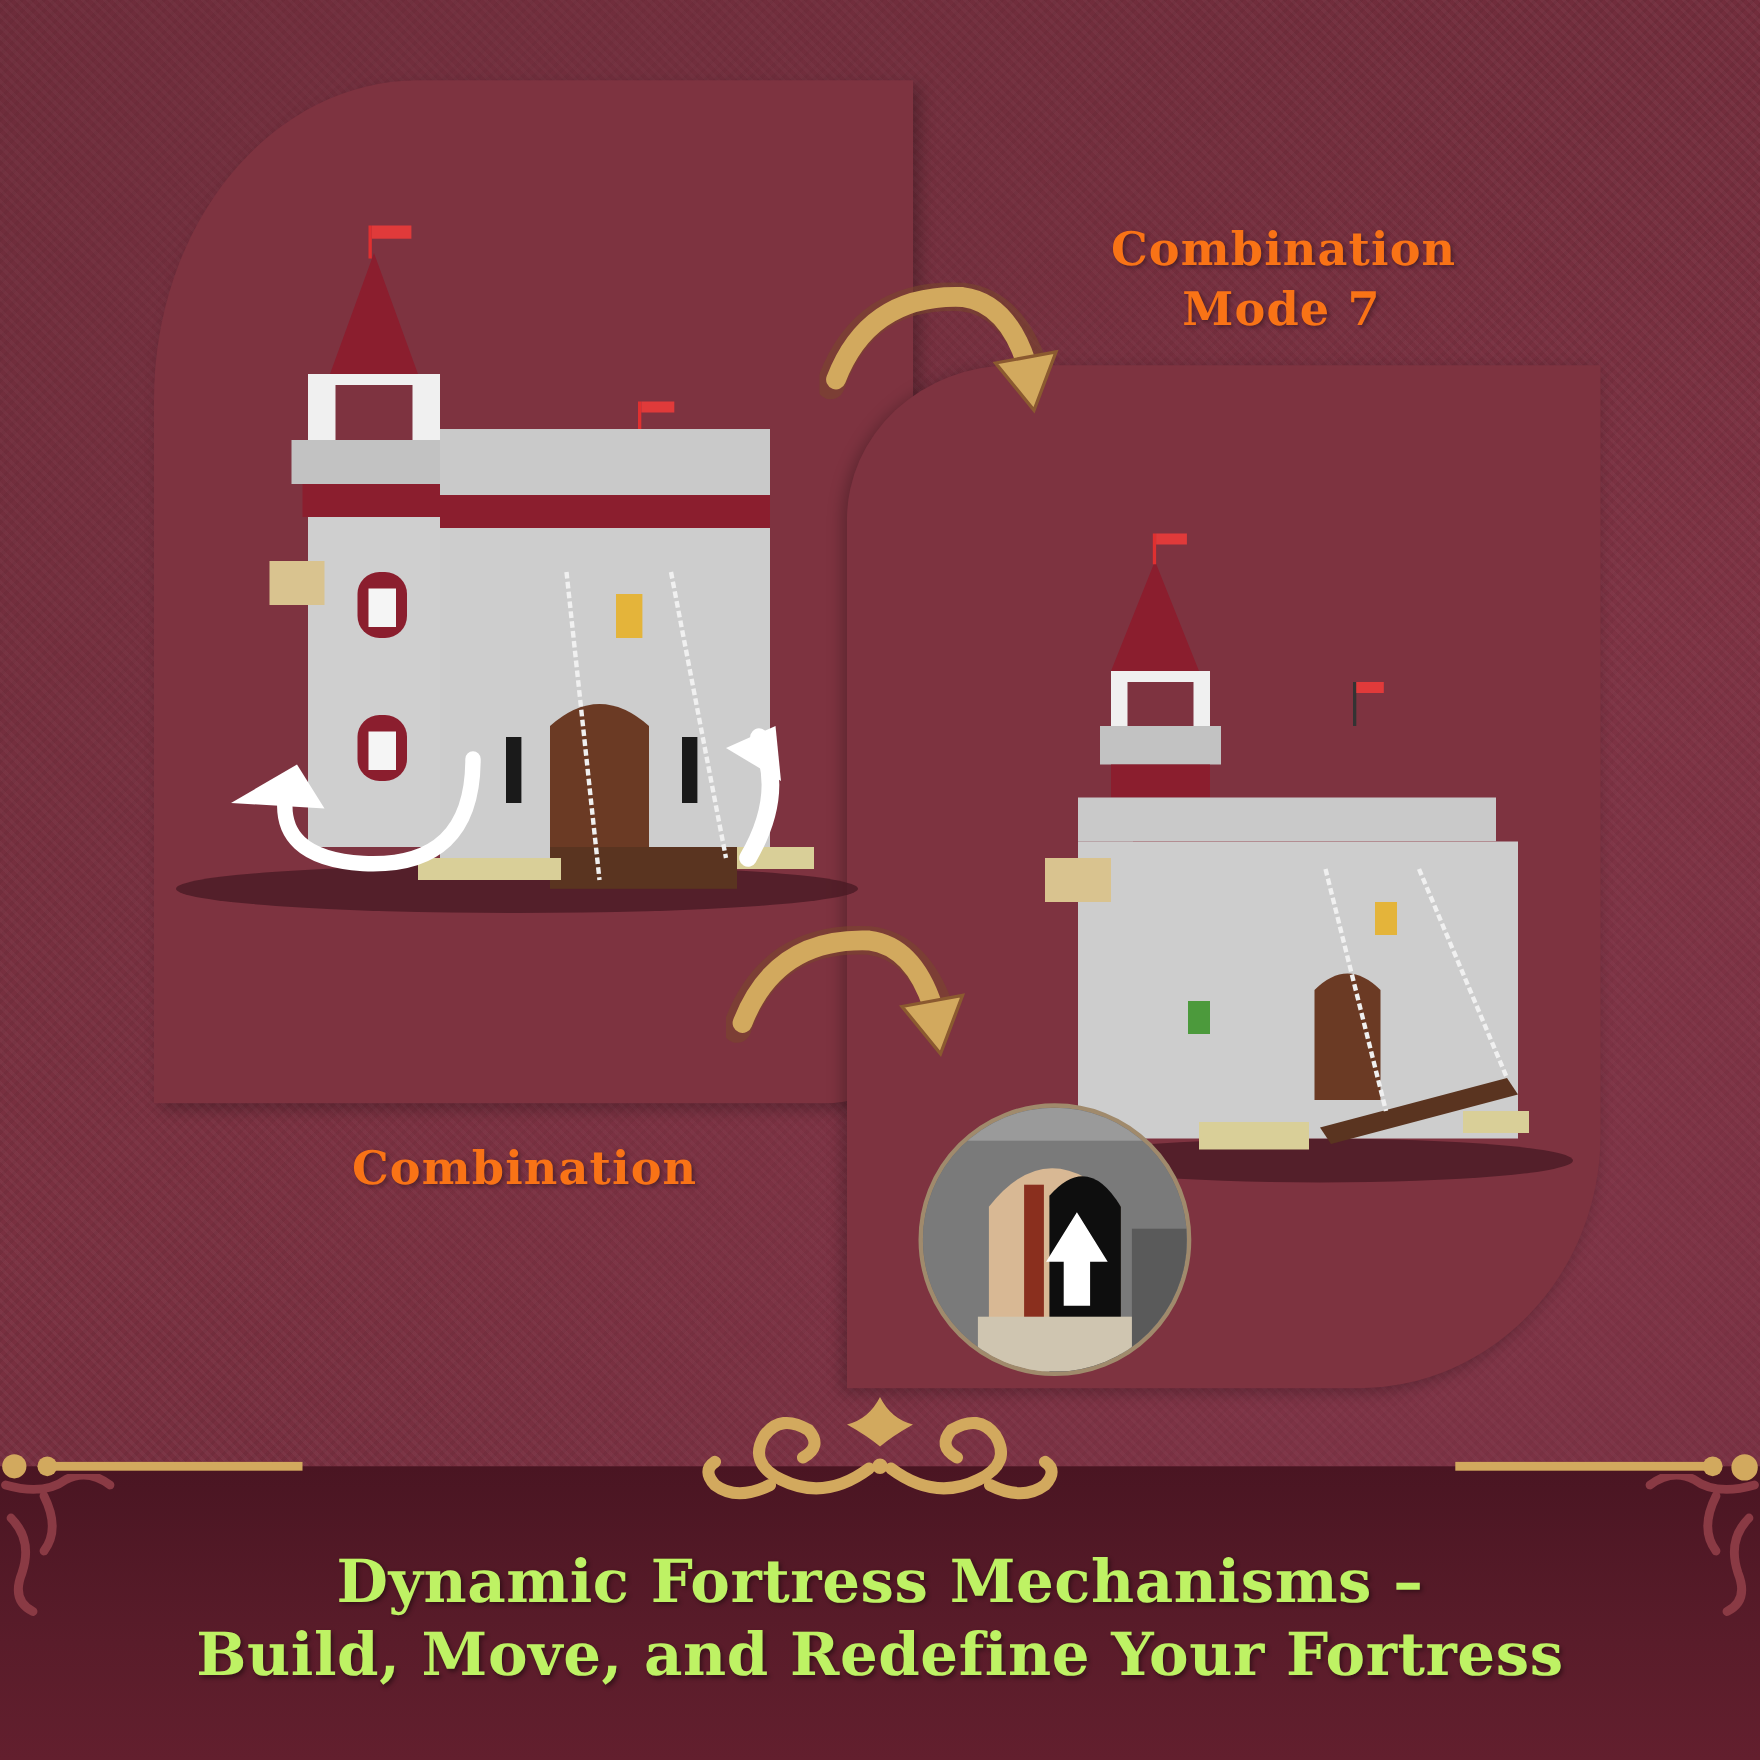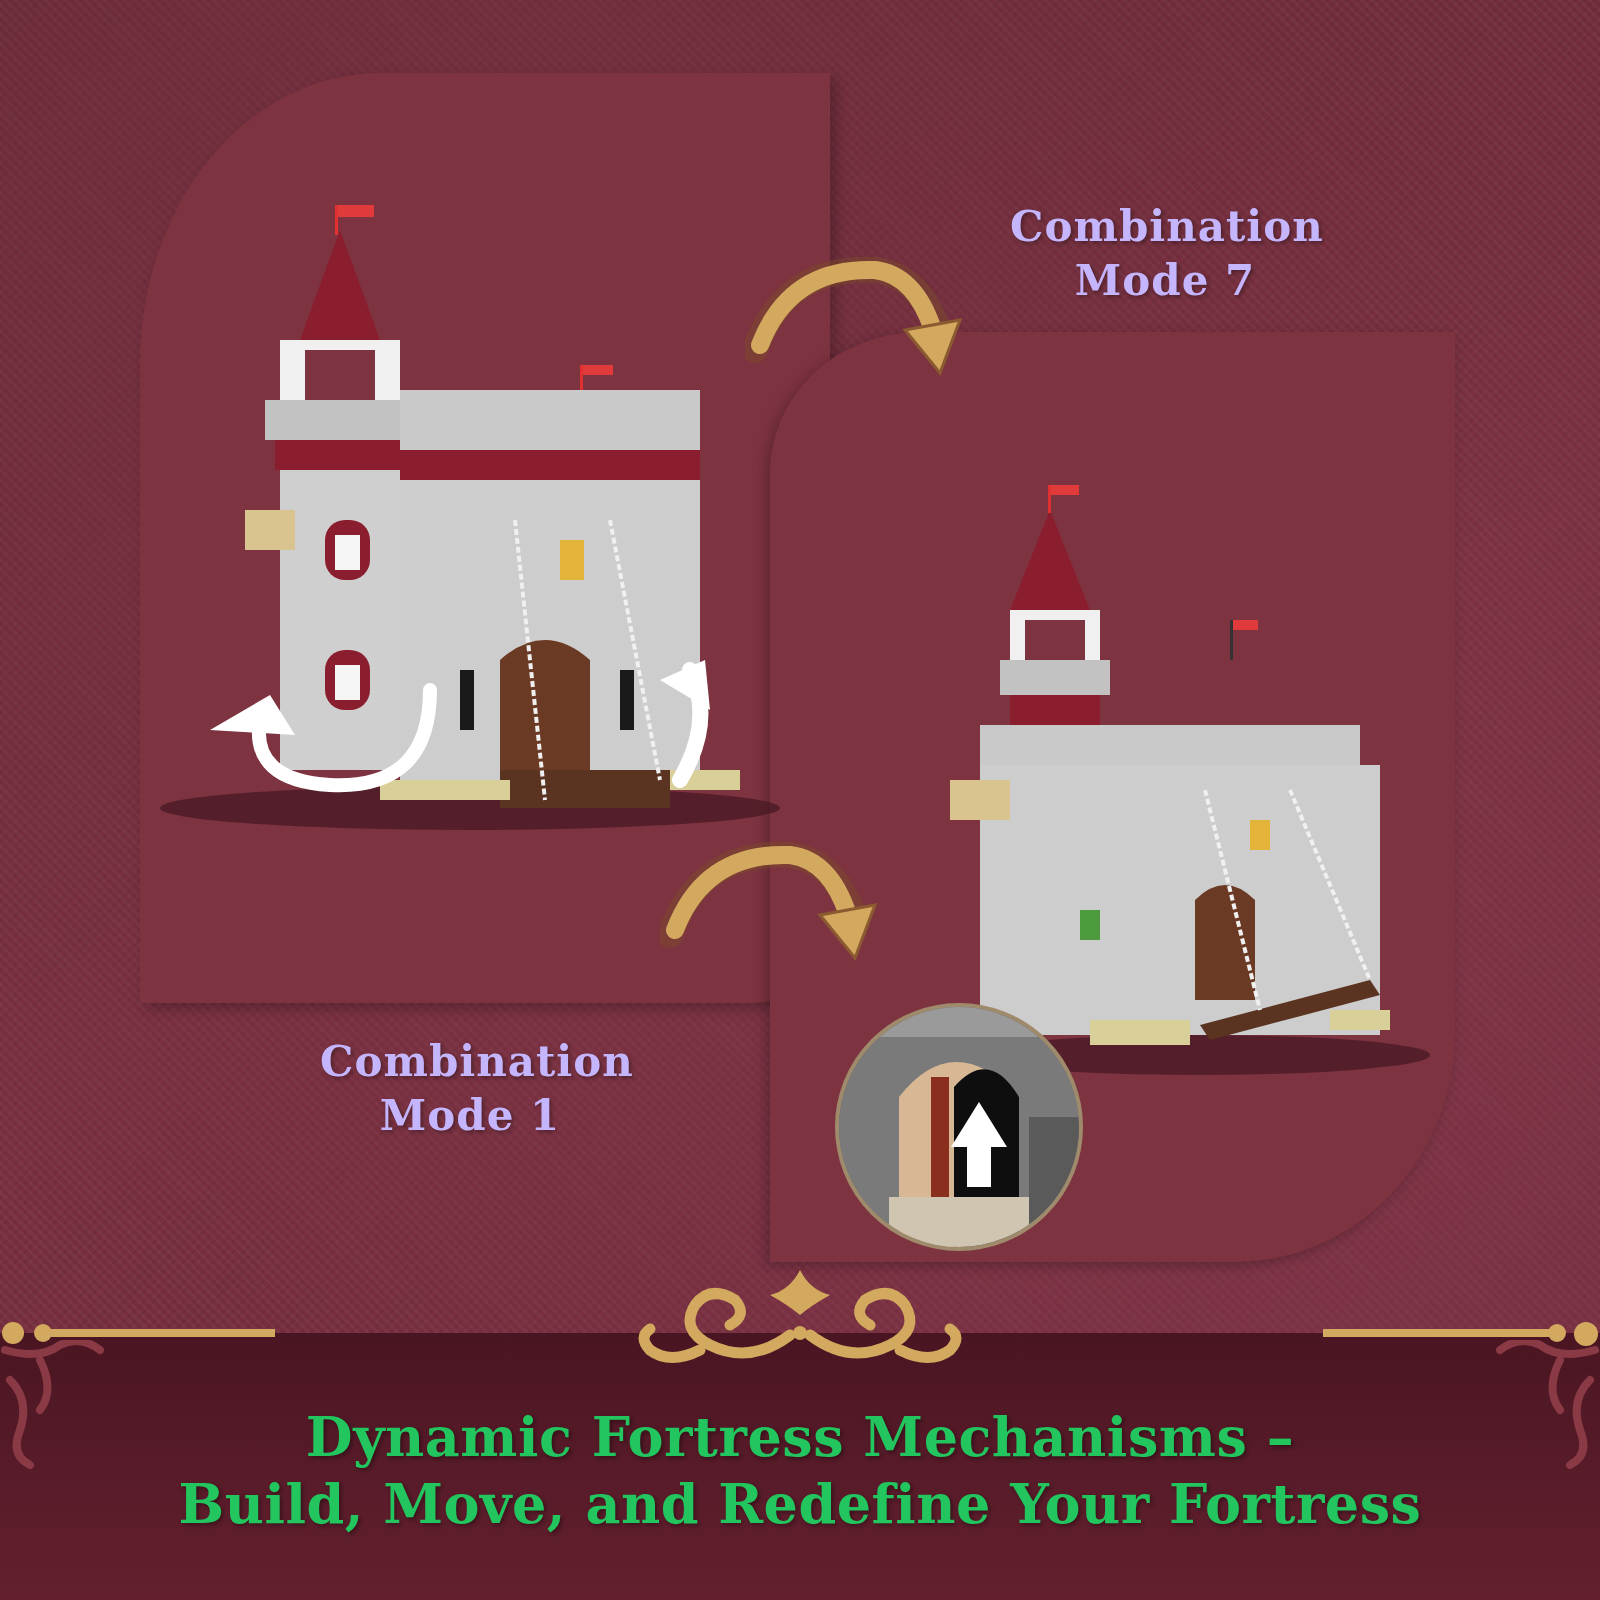--- a/index.html
+++ b/index.html
@@ -13,54 +13,53 @@
       repeating-linear-gradient(45deg, rgba(255,255,255,0.035) 0 3px, transparent 3px 7px),
       repeating-linear-gradient(-45deg, rgba(0,0,0,0.05) 0 3px, transparent 3px 7px),
       linear-gradient(160deg,#6a2a38 0%,#7a3040 50%,#6e2a3b 100%);}
   .panel{position:absolute;background:#7e3340;}
   .panel-left{left:140px;top:73px;width:690px;height:930px;
     border-top-left-radius:240px 290px;border-bottom-right-radius:80px 60px;
     box-shadow:6px 6px 14px rgba(0,0,0,0.25);}
   .panel-right{left:770px;top:332px;width:685px;height:930px;
     border-top-left-radius:150px 140px;border-bottom-right-radius:220px 230px;
     box-shadow:-4px 4px 14px rgba(0,0,0,0.25);}
-  .mode-label{position:absolute;color:#c4b5fd;font-weight:bold;text-align:center;
+  .mode-label{position:absolute;color:#f97316;font-weight:bold;text-align:center;
     font-size:42px;line-height:54px;letter-spacing:1px;
     text-shadow:2px 2px 4px rgba(0,0,0,0.35);}
   .mode2{left:1010px;top:200px;width:310px;}
   .mode1{left:320px;top:1035px;width:300px;}
   .castle{position:absolute;}
   .circle-inset{position:absolute;left:835px;top:1003px;width:240px;height:240px;border-radius:50%;
     border:4px solid #a08a6c;overflow:hidden;background:#6d6d6d;}
   .footer{position:absolute;left:0;top:1333px;width:1600px;height:267px;
     background:linear-gradient(180deg,#4a1522 0%,#5a1c2a 60%,#631f2e 100%);}
   .gold-line{position:absolute;height:8px;background:#d2a95e;top:1329px;}
   .dot{position:absolute;border-radius:50%;background:#d2a95e;}
-  .headline{position:absolute;left:0;width:1600px;text-align:center;color:#22c55e;
+  .headline{position:absolute;left:0;width:1600px;text-align:center;color:#bef264;
     font-weight:bold;font-size:54px;letter-spacing:0.5px;
     text-shadow:2px 2px 4px rgba(0,0,0,0.4);}
   .h1{top:1405px;}
   .h2{top:1472px;}
 </style>
 </head>
 <body>
 
 <div class="bg"></div>
 
 <div class="panel panel-left"></div>
 <div class="panel panel-right"></div>
 
 <div class="mode-label mode2">
   <div>Combination</div>
   <div>Mode 7</div>
 </div>
 
 <div class="mode-label mode1">
   <div>Combination</div>
-  <div>Mode 1</div>
 </div>
 
 <svg class="castle" style="left:160px;top:200px" width="640" height="640" viewBox="0 0 640 640">
   <ellipse cx="310" cy="608" rx="310" ry="22" fill="#4a1a24" opacity="0.8"></ellipse>
 
   <polygon points="180,30 140,140 220,140" fill="#8b1e2e"></polygon>
   <rect x="175" y="5" width="3" height="30" fill="#e03030"></rect>
   <rect x="178" y="5" width="36" height="12" fill="#e03a3a"></rect>
   <rect x="120" y="140" width="120" height="60" fill="#f0f0f0"></rect>
   <rect x="145" y="150" width="70" height="50" fill="#7e3340"></rect>

